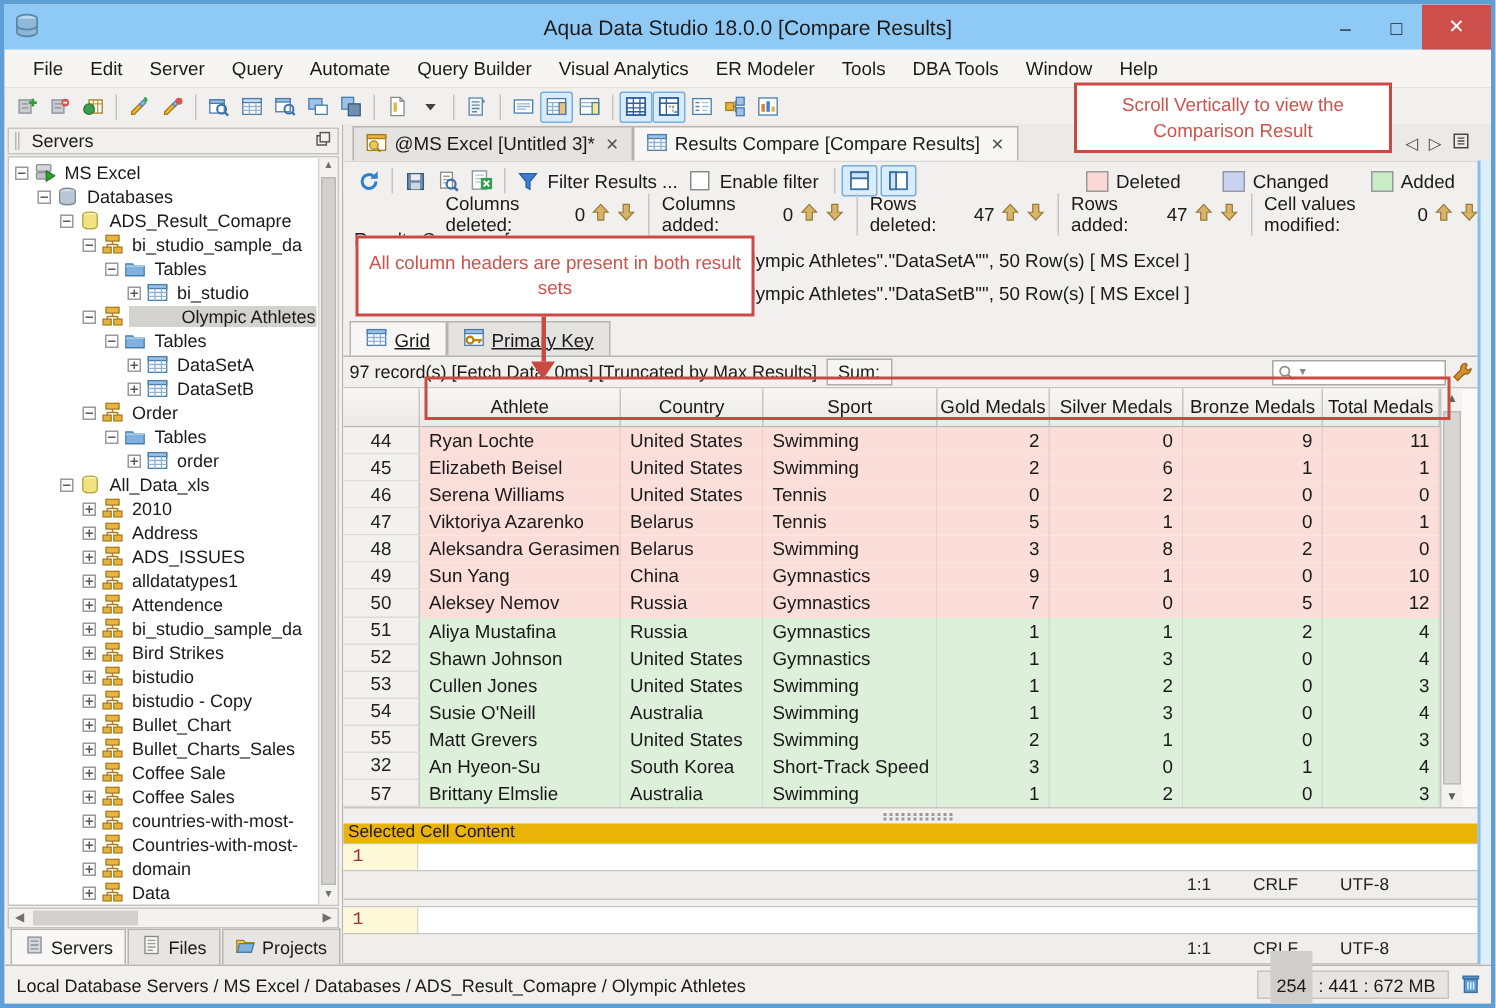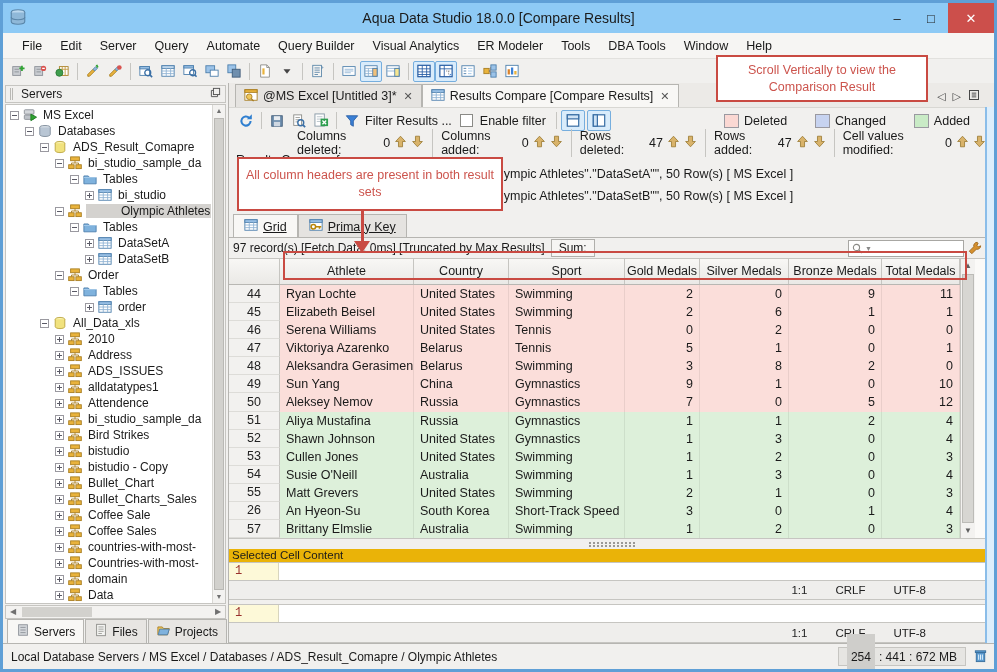--- a/index.html
+++ b/index.html
@@ -1053,21 +1053,21 @@
               <div class="g-cell g-rownum" style="width: 51px;">55</div>
               <div class="g-cell" style="width: 134px;">Matt Grevers</div>
               <div class="g-cell" style="width: 95px;">United States</div>
               <div class="g-cell" style="width: 116px;">Swimming</div>
               <div class="g-cell num" style="width: 75px;">2</div>
               <div class="g-cell num" style="width: 89px;">1</div>
               <div class="g-cell num" style="width: 93px;">0</div>
               <div class="g-cell num" style="width: 78px;">3</div>
             </div>
             <div class="g-row row-added">
-              <div class="g-cell g-rownum" style="width: 51px;">26</div>
+              <div class="g-cell g-rownum" style="width: 51px;">32</div>
               <div class="g-cell" style="width: 134px;">An Hyeon-Su</div>
               <div class="g-cell" style="width: 95px;">South Korea</div>
               <div class="g-cell" style="width: 116px;">Short-Track Speed</div>
               <div class="g-cell num" style="width: 75px;">3</div>
               <div class="g-cell num" style="width: 89px;">0</div>
               <div class="g-cell num" style="width: 93px;">1</div>
               <div class="g-cell num" style="width: 78px;">4</div>
             </div>
             <div class="g-row row-added">
               <div class="g-cell g-rownum" style="width: 51px;">57</div>

